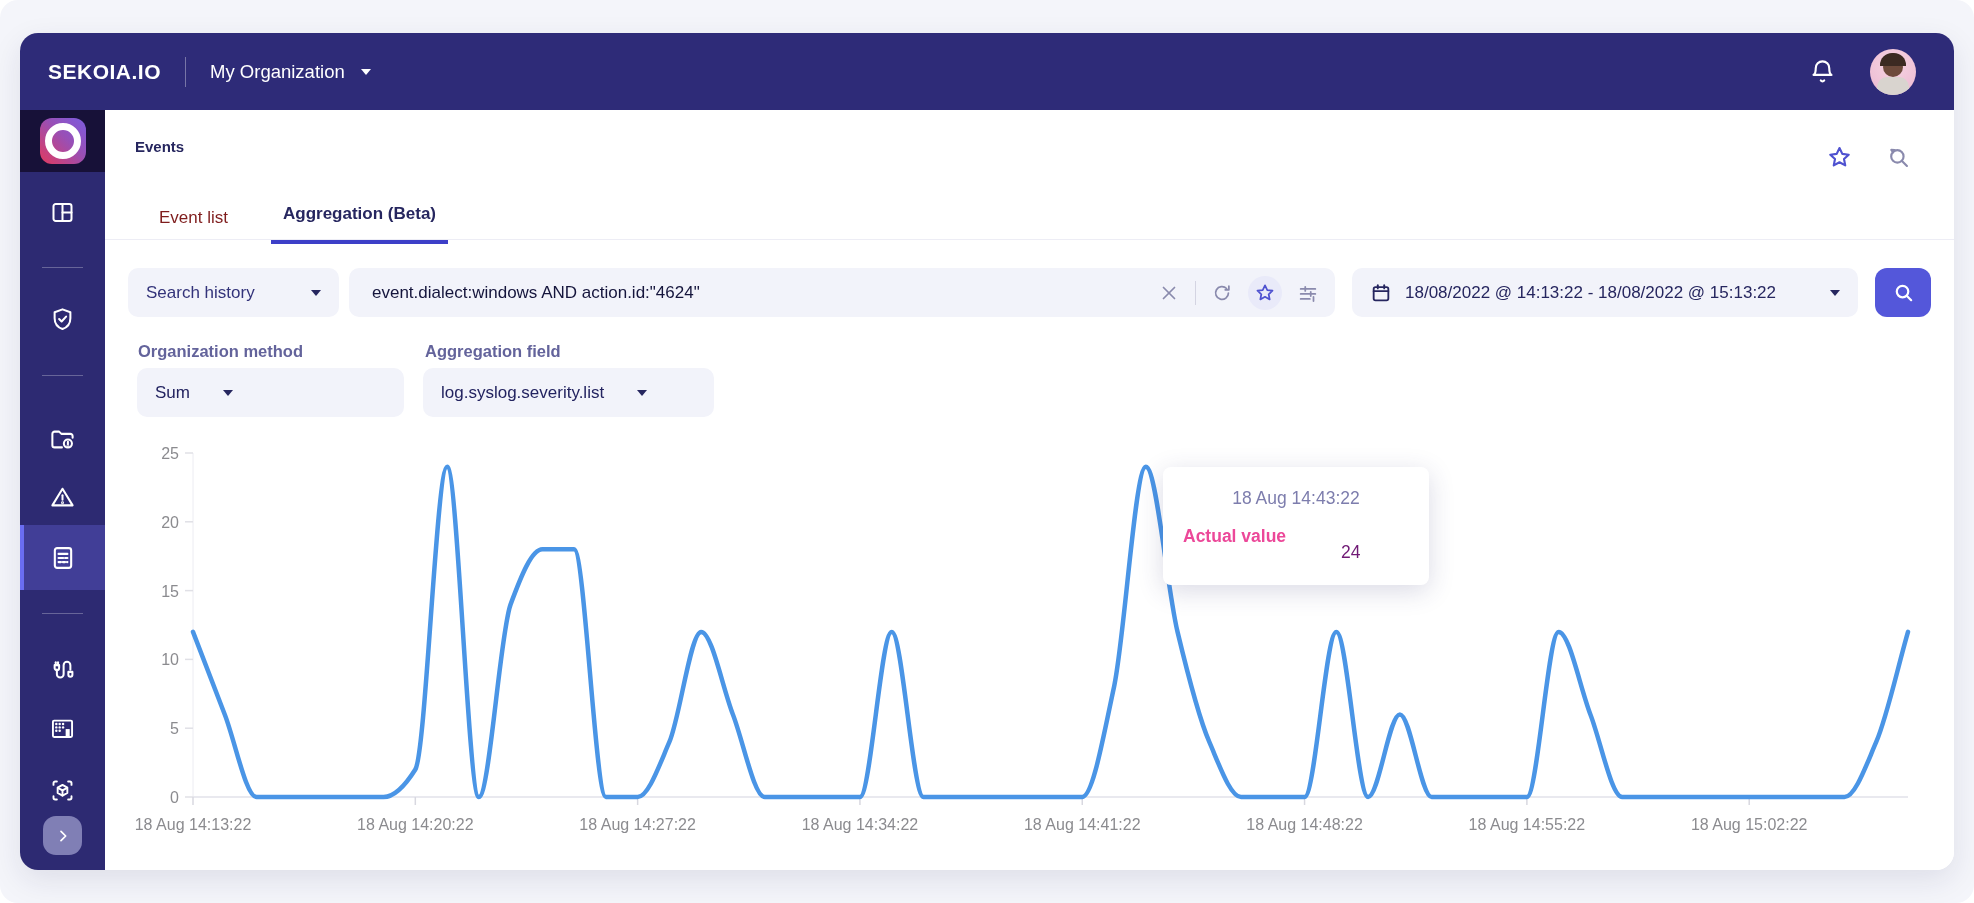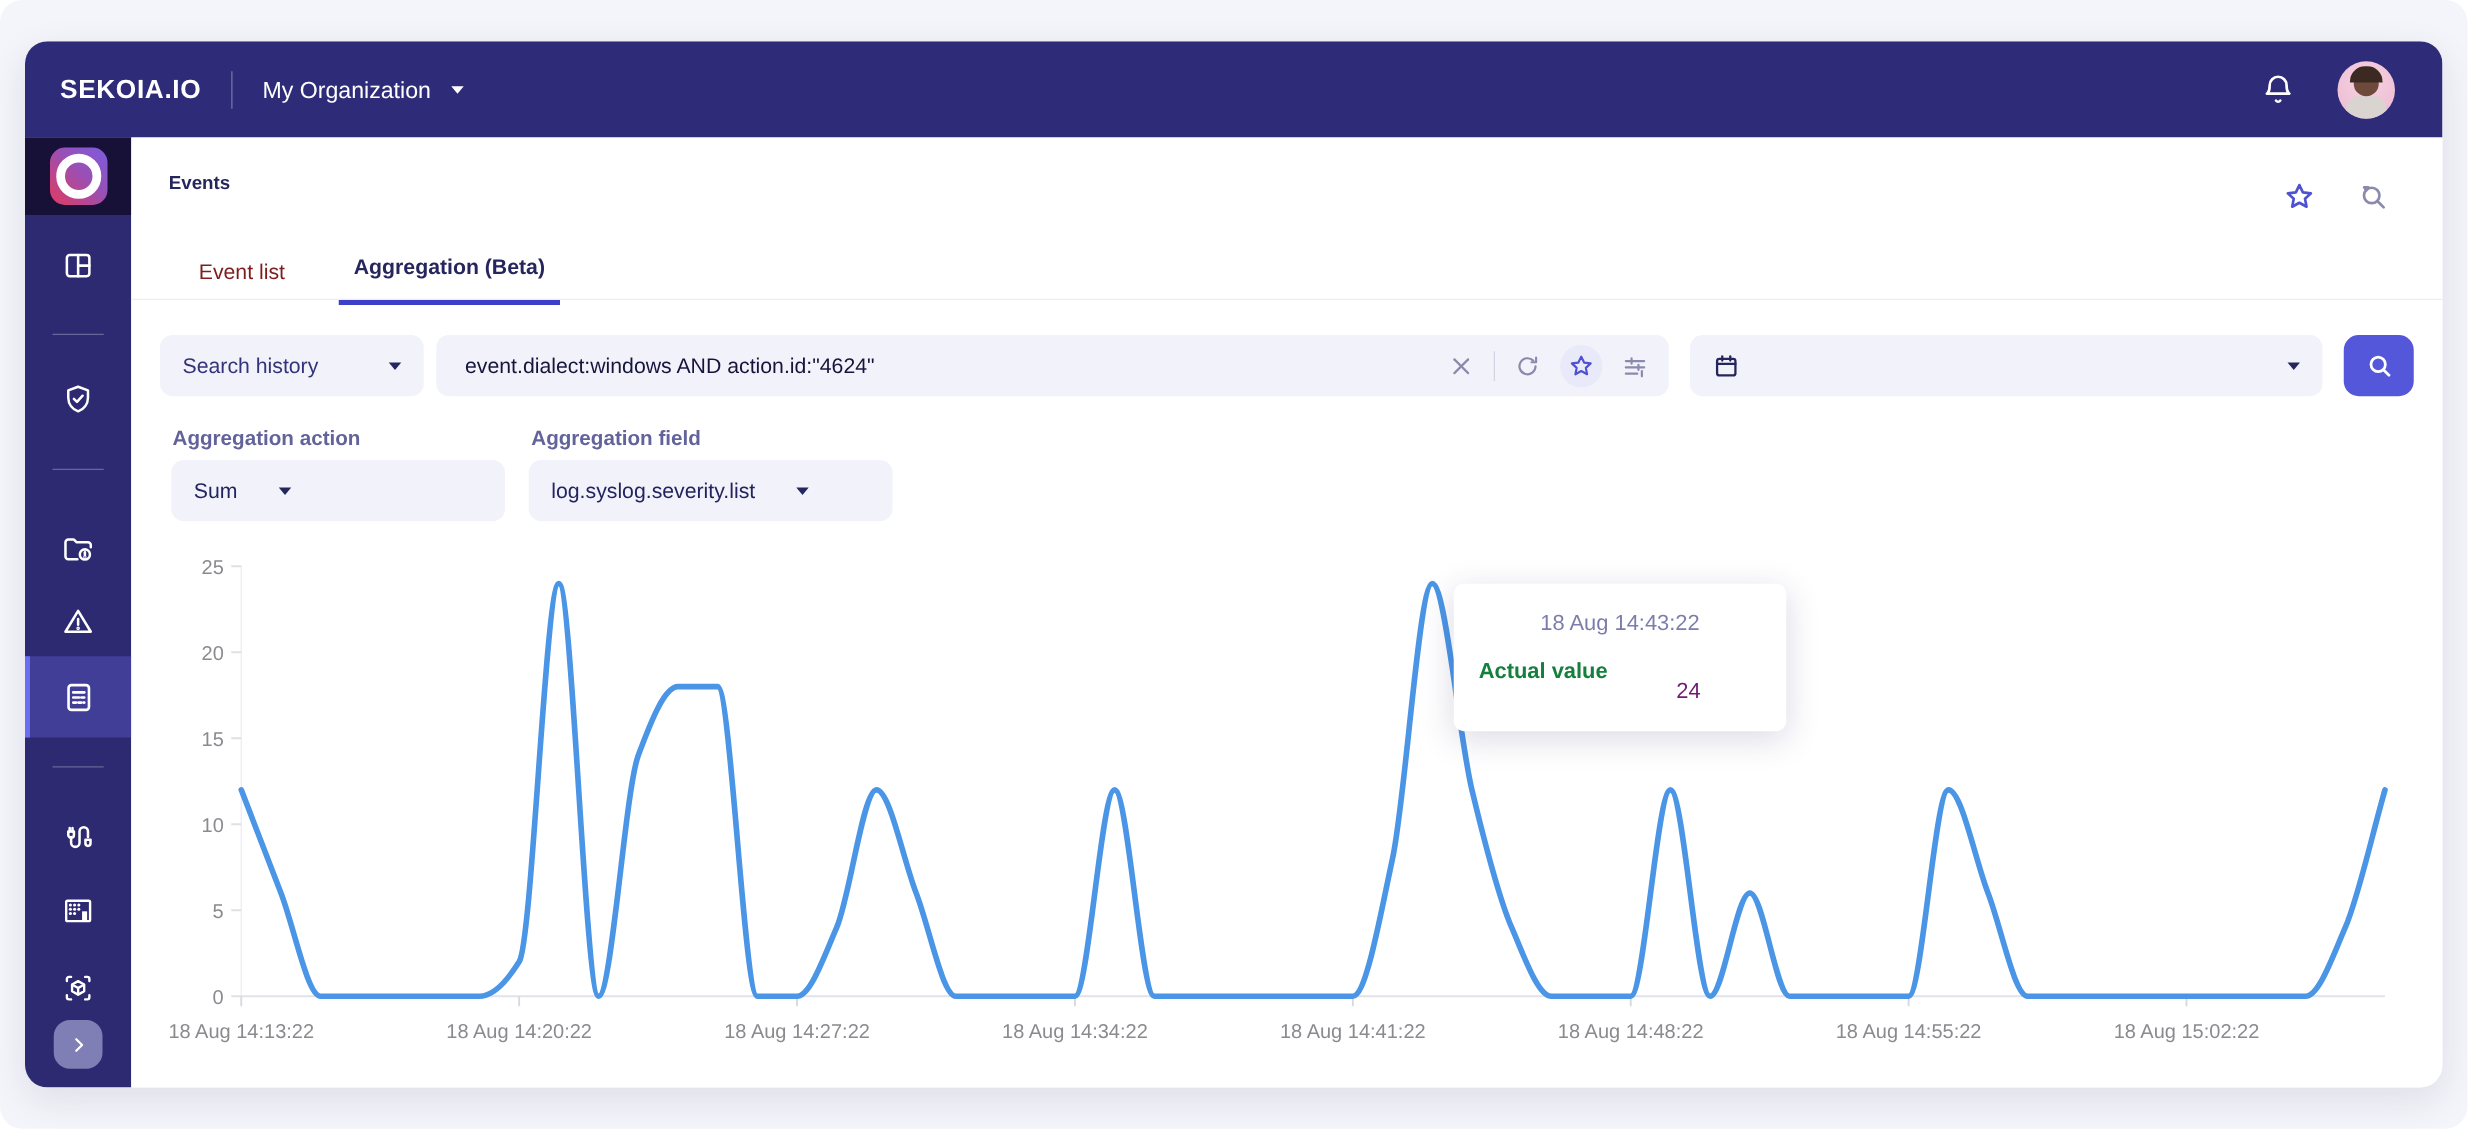--- a/index.html
+++ b/index.html
@@ -83,21 +83,21 @@
   .agg-pill .val{font-size:17px;color:#232360;}
   .agg-pill .caret{color:#26265f;}
   .agg-pill.m{left:32px;width:267px;}
   .agg-pill.f{left:318px;width:291px;}
 
   .chart-wrap{position:absolute;left:0;top:330px;width:1849px;height:425px;}
   .tooltip{position:absolute;left:1058px;top:357px;width:266px;height:118px;background:#fff;border-radius:8px;
     box-shadow:0 6px 26px rgba(50,50,110,.18);z-index:5;}
   .tt-title{margin-top:21px;text-align:center;font-size:17.5px;color:#7d7dad;}
   .tt-row{position:relative;margin-top:17px;padding-left:20px;font-size:17.5px;}
-  .tt-label{font-weight:700;color:#15803d;}
+  .tt-label{font-weight:700;color:#ec4899;}
   .tt-val{position:absolute;left:178px;top:16px;color:#701a75;}
 </style>
 </head>
 <body>
 
 <div class="page">
   <div class="window">
 
     <div class="topbar">
       <div class="brand">SEKOIA.IO</div>
@@ -267,32 +267,33 @@
           </div>
         </div>
 
         <div class="pill date-pill">
           <svg viewBox="0 0 24 24" fill="none" stroke="currentColor" stroke-width="2" stroke-linecap="round" stroke-linejoin="round">
             <rect x="4" y="5.5" width="16" height="14.5" rx="2"></rect>
               <line x1="4" y1="10" x2="20" y2="10"></line>
             <line x1="8.5" y1="3.5" x2="8.5" y2="7"></line>
               <line x1="15.5" y1="3.5" x2="15.5" y2="7"></line>
           </svg>
+          <span class="date-txt">18/08/2022 @ 14:13:22 - 18/08/2022 @ 15:13:22</span>
           <span class="caret"></span>
         </div>
 
         <button class="go-btn">
           <svg viewBox="0 0 24 24" fill="none" stroke="currentColor" stroke-width="2.3" stroke-linecap="round">
             <circle cx="11" cy="11" r="6"></circle>
               <line x1="15.6" y1="15.6" x2="20" y2="20"></line>
           </svg>
         </button>
       </div>
 
-      <div class="agg-label m">Aggregation action</div>
+      <div class="agg-label m">Organization method</div>
       <div class="agg-label f">Aggregation field</div>
       <div class="pill agg-pill m">
         <span class="val">Sum</span>
         <span class="caret"></span>
       </div>
       <div class="pill agg-pill f">
         <span class="val">log.syslog.severity.list</span>
         <span class="caret"></span>
       </div>
 

